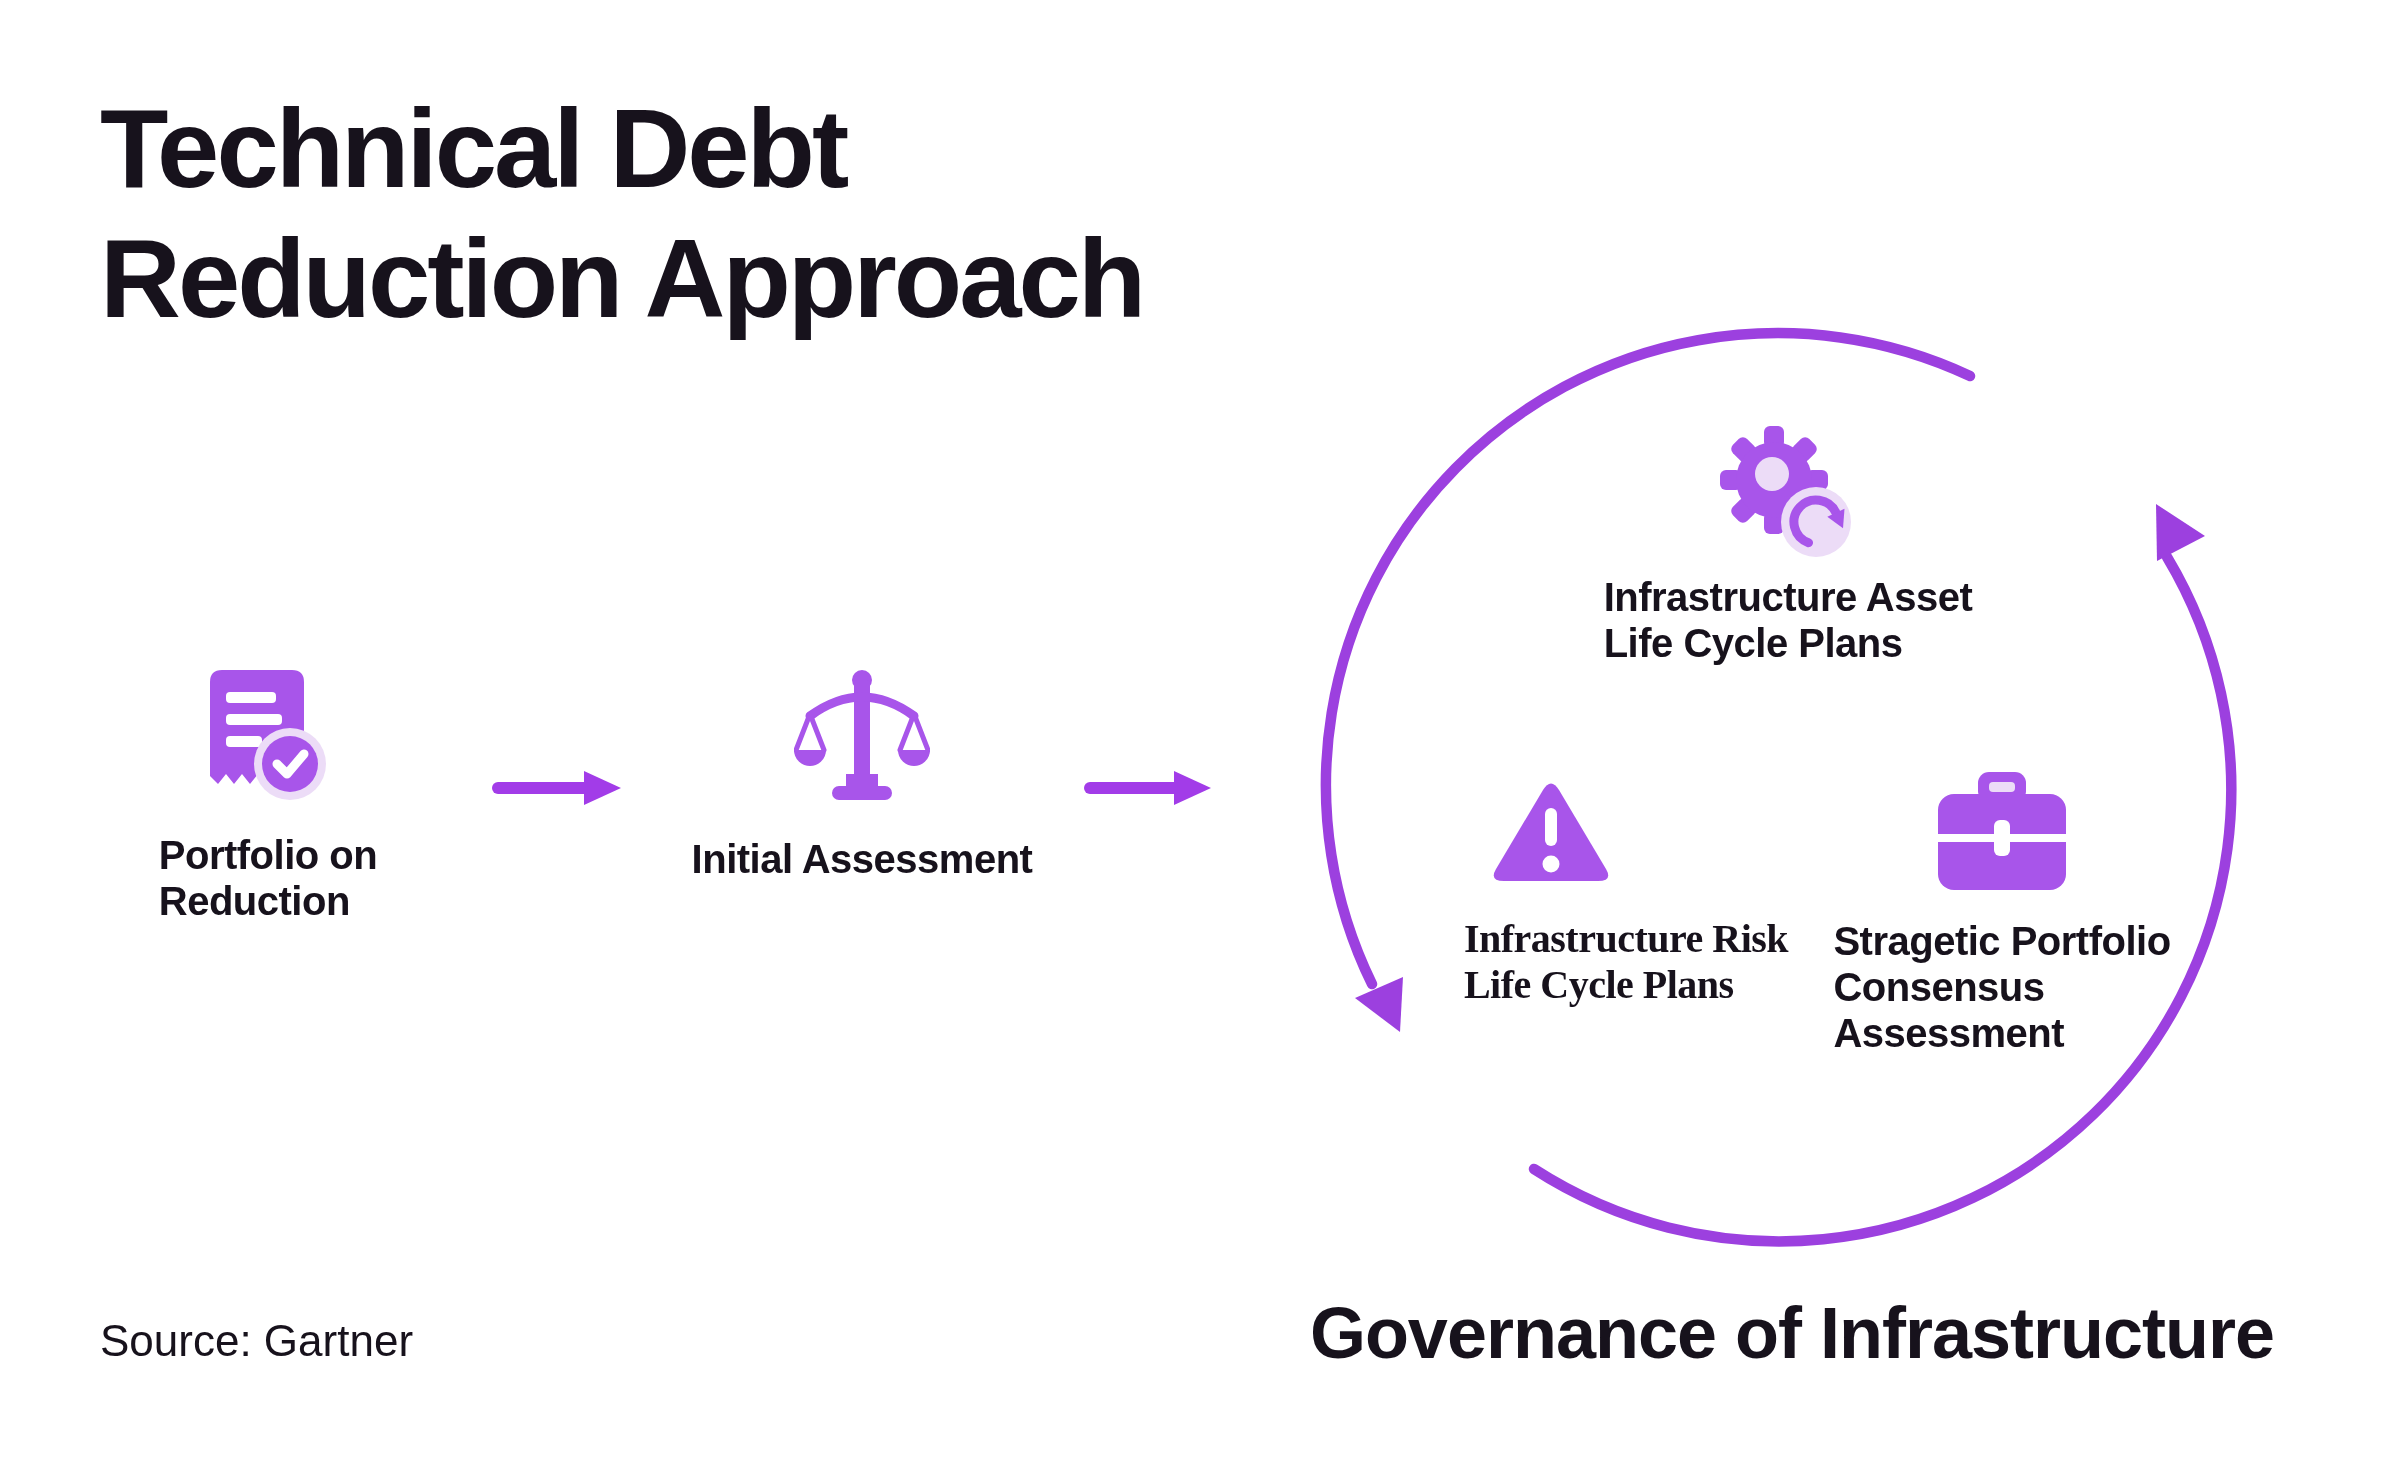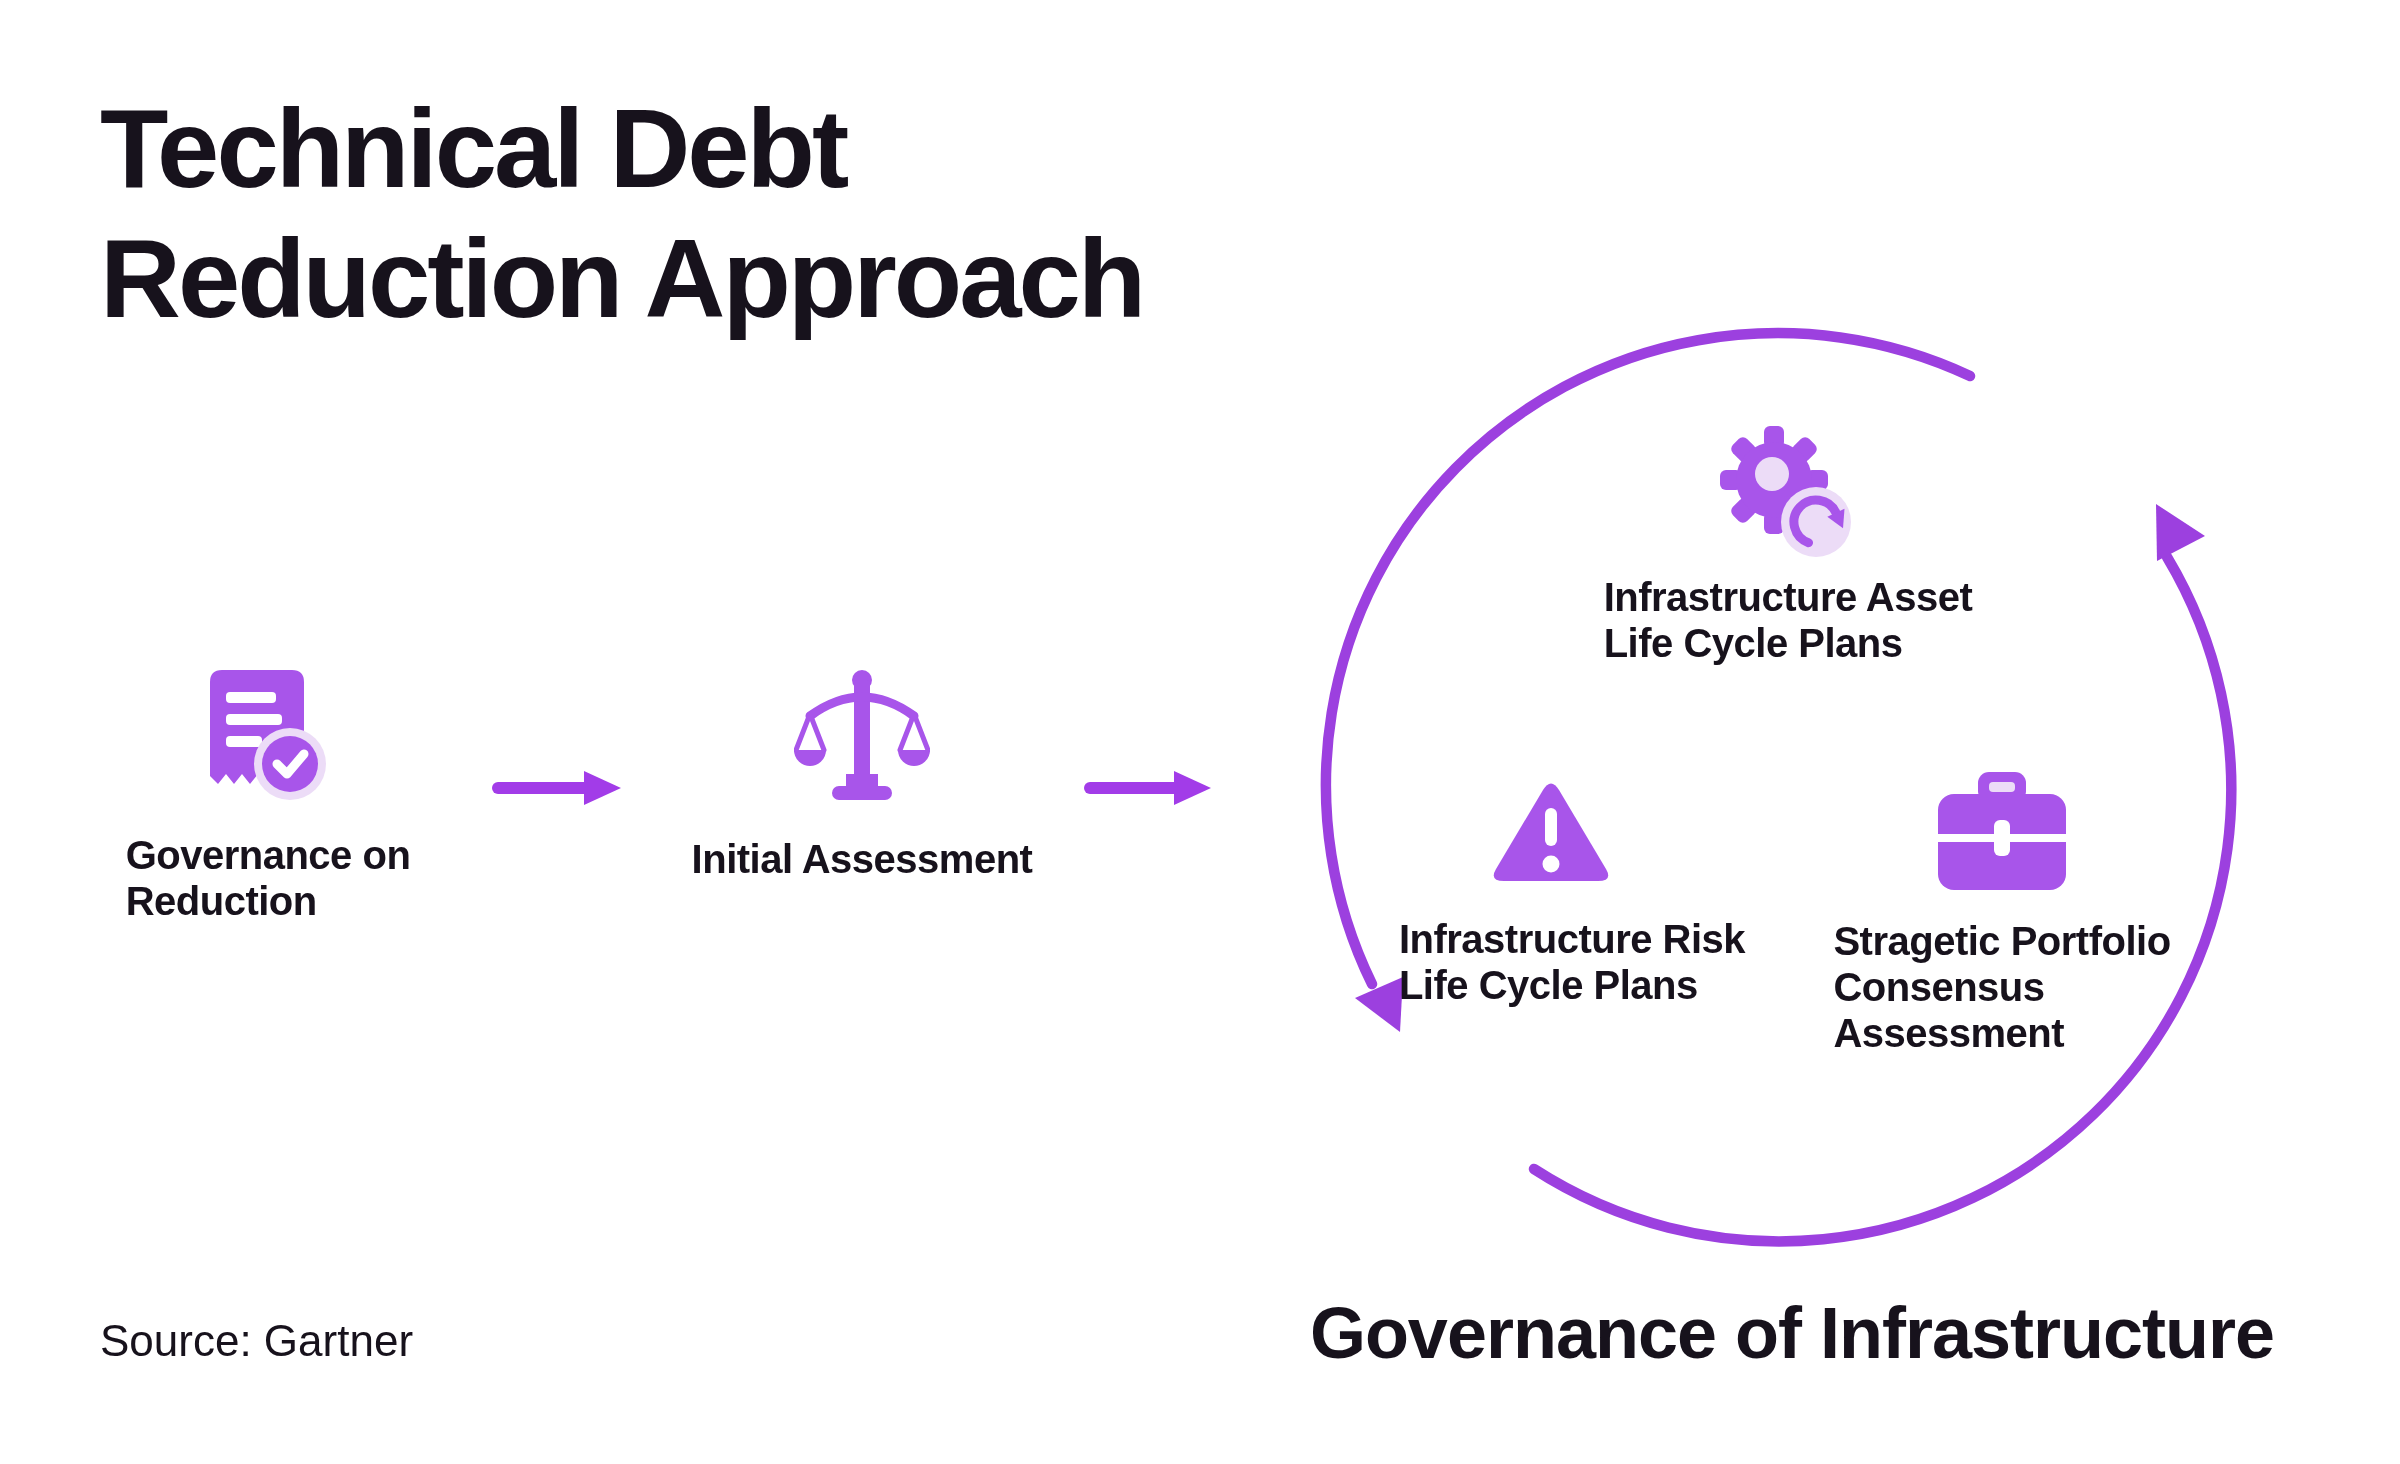--- a/index.html
+++ b/index.html
@@ -45,21 +45,21 @@
   <svg class="icon" style="left:208px;top:670px;" width="122" height="134" viewBox="0 0 122 134" aria-hidden="true">
     <path fill="#a855ea" d="M14 0 Q2 0 2 12 L2 106 L10 114 L18 104 L26 114 L34 104 L42 114 L50 104 L58 114 L66 104 L74 114 L82 104 L90 114 L96 106 L96 12 Q96 0 84 0 Z"></path>
     <rect x="18" y="22" width="50" height="11" rx="4" fill="#ffffff"></rect>
     <rect x="18" y="44" width="56" height="11" rx="4" fill="#ffffff"></rect>
     <rect x="18" y="66" width="36" height="11" rx="4" fill="#ffffff"></rect>
     <circle cx="82" cy="94" r="36" fill="#ecdcf7"></circle>
     <circle cx="82" cy="94" r="28" fill="#a855ea"></circle>
     <path d="M69 94 L79 104 L96 84" fill="none" stroke="#ffffff" stroke-width="9" stroke-linecap="round" stroke-linejoin="round"></path>
   </svg>
   <div class="label" style="left:268px;top:832px;">
-    <span>Governance on</span>
+    <span>Portfolio on</span>
     <span>Reduction</span>
   </div>
 
   <svg class="icon" style="left:794px;top:668px;" width="136" height="142" viewBox="0 0 136 142" aria-hidden="true">
     <g fill="#a855ea" stroke="none">
       <circle cx="68" cy="12" r="10"></circle>
       <rect x="60" y="12" width="16" height="98" rx="3"></rect>
       <rect x="52" y="106" width="32" height="12"></rect>
       <rect x="38" y="118" width="60" height="14" rx="7"></rect>
       <path d="M0 82 A16 16 0 0 0 32 82 Z"></path>
@@ -92,21 +92,21 @@
   <div class="label" style="left:1788px;top:574px;">
     <span>Infrastructure Asset</span>
     <span>Life Cycle Plans</span>
   </div>
 
   <svg class="icon" style="left:1490px;top:780px;" width="122" height="104" viewBox="0 0 122 104" aria-hidden="true">
     <path fill="#a855ea" d="M53 10 Q61 -3 69 10 L116 89 Q123 101 108 101 L14 101 Q-1 101 6 89 Z"></path>
     <rect x="55" y="28" width="12" height="38" rx="6" fill="#ffffff"></rect>
     <circle cx="61" cy="84" r="8.5" fill="#ffffff"></circle>
   </svg>
-  <div class="label" style="left:1572px;top:916px;">
+  <div class="label" style="left:1626px;top:916px;font-family:Liberation Serif, serif;">
     <span>Infrastructure Risk</span>
     <span>Life Cycle Plans</span>
   </div>
 
   <svg class="icon" style="left:1936px;top:770px;" width="132" height="122" viewBox="0 0 132 122" aria-hidden="true">
     <rect x="42" y="2" width="48" height="30" rx="11" fill="#a855ea"></rect>
     <rect x="53" y="12" width="26" height="10" rx="4" fill="#ecdcf7"></rect>
     <rect x="2" y="24" width="128" height="96" rx="16" fill="#a855ea"></rect>
     <rect x="2" y="64" width="128" height="8" fill="#ffffff"></rect>
     <rect x="58" y="50" width="16" height="36" rx="6" fill="#ffffff"></rect>

